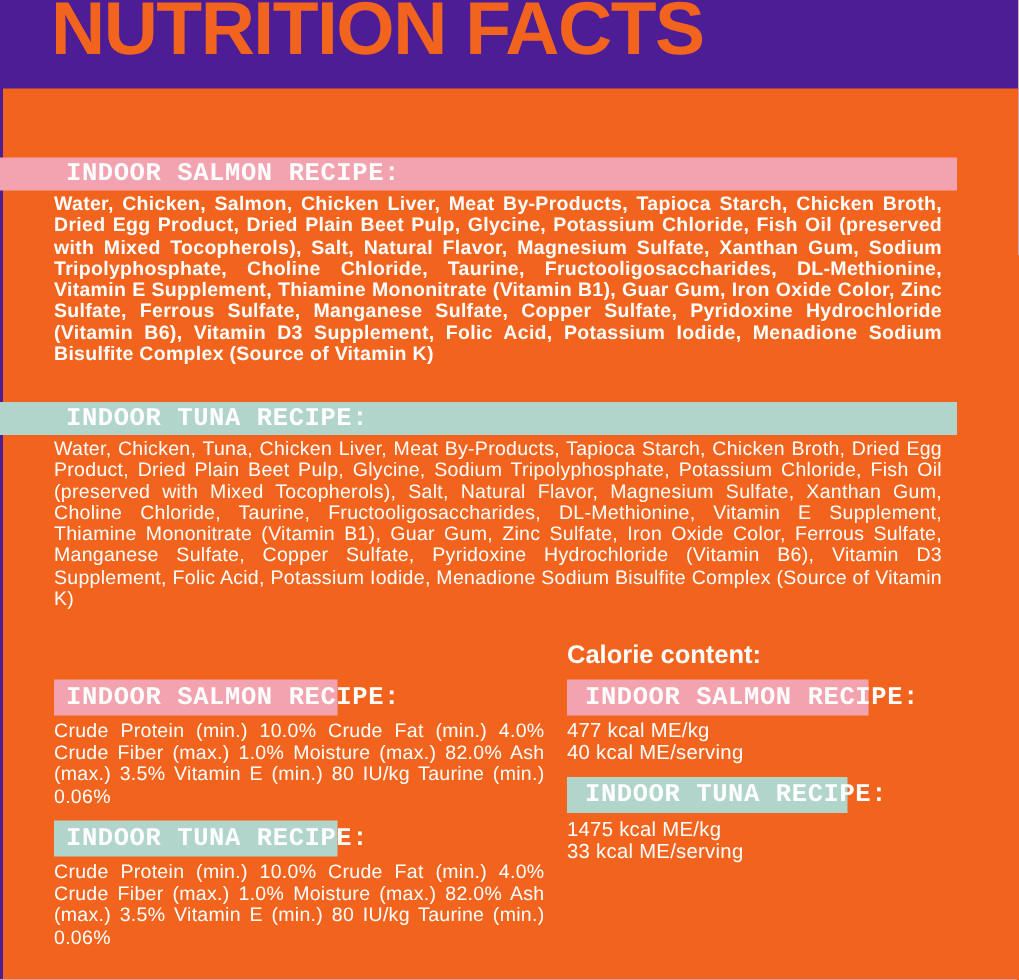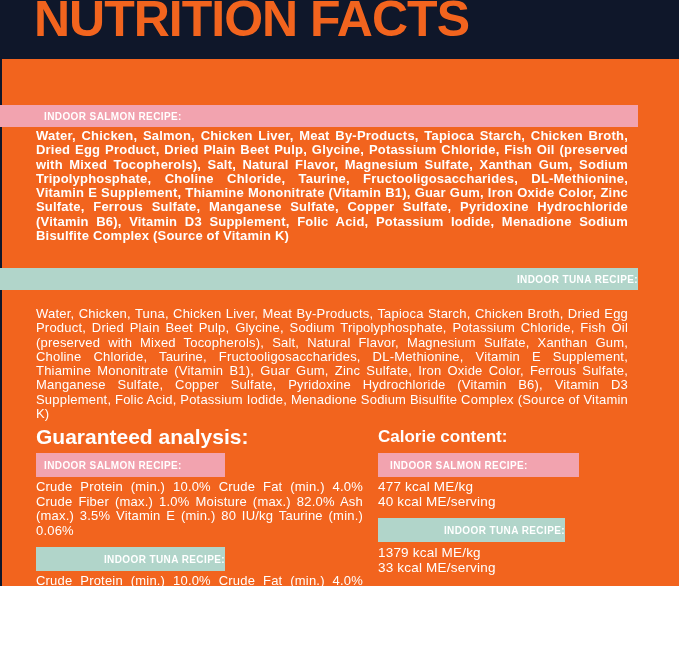--- a/index.html
+++ b/index.html
@@ -1,21 +1,21 @@
 <!DOCTYPE html>
 <html style="--orange: #F2641E; --pink: #F2A3AF; --teal: #B1D5CA;"><head>
 <meta charset="utf-8">
 <style>
   html, body { margin: 0; padding: 0; background: #ffffff; }
   .page {
     position: relative;
     width: 679px;
-    height: 586px;
+    height: 653px;
     overflow: hidden;
-    background: #0f172a;
+    background: #4c1d95;
     font-family: "Liberation Sans", sans-serif;
   }
   .title {
     position: absolute;
     left: 34px; top: -3px;
     font-size: 50px;
     line-height: 44px;
     font-weight: bold;
     letter-spacing: -1px;
     color: var(--orange);
@@ -34,27 +34,28 @@
     white-space: nowrap;
   }
   .h-ingredients { left: 44px; top: 70px; font-size: 19px; line-height: 26px; }
   .h-ga { left: 36px; top: 423px; font-size: 21px; line-height: 28px; }
   .h-cc { left: 378px; top: 423px; font-size: 17px; line-height: 28px; }
 
   .banner {
     position: absolute;
     color: #ffffff;
     font-weight: bold;
-    font-size: 10px;
+    font-size: 17px;
     letter-spacing: 0.4px;
     white-space: nowrap;
     box-sizing: border-box;
+    font-family: Liberation Mono, monospace;
   }
   .banner.pink { background: var(--pink); }
-  .banner.teal { background: var(--teal); text-align: right; }
+  .banner.teal { background: var(--teal); }
   .banner-full {
     left: 0; width: 638px; height: 22px;
     line-height: 23px; padding-left: 44px;
   }
   .banner-salmon-ing { top: 105px; }
   .banner-tuna-ing   { top: 268px; }
   .banner-sm {
     height: 24px; line-height: 25px;
   }
   .banner-ga-salmon { left: 36px;  top: 453px; width: 189px; padding-left: 8px; }
@@ -65,21 +66,21 @@
   .para {
     position: absolute;
     color: #ffffff;
     font-size: 13px;
     line-height: 14.3px;
     letter-spacing: 0.2px;
     text-align: justify;
     hyphens: none;
   }
   .para-salmon { left: 36px; top: 129px; width: 592px; font-weight: bold; }
-  .para-tuna   { left: 36px; top: 292px; width: 592px; margin-top: 15px; }
+  .para-tuna   { left: 36px; top: 292px; width: 592px; }
   .para-ga-salmon { left: 36px; top: 480px; width: 327px; line-height: 14.6px; }
   .para-ga-tuna   { left: 36px; top: 574px; width: 327px; line-height: 14.6px; }
 
   .cal-lines {
     position: absolute;
     color: #ffffff;
     font-size: 13.5px;
     line-height: 15px;
     letter-spacing: 0.2px;
   }
@@ -97,21 +98,20 @@
 
 
   <div class="banner pink banner-full banner-salmon-ing">INDOOR SALMON RECIPE:</div>
 
   <div class="para para-salmon">Water, Chicken, Salmon, Chicken Liver, Meat By-Products, Tapioca Starch, Chicken Broth, Dried Egg Product, Dried Plain Beet Pulp, Glycine, Potassium Chloride, Fish Oil (preserved with Mixed Tocopherols), Salt, Natural Flavor, Magnesium Sulfate, Xanthan Gum, Sodium Tripolyphosphate, Choline Chloride, Taurine, Fructooligosaccharides, DL-Methionine, Vitamin E Supplement, Thiamine Mononitrate (Vitamin B1), Guar Gum, Iron Oxide Color, Zinc Sulfate, Ferrous Sulfate, Manganese Sulfate, Copper Sulfate, Pyridoxine Hydrochloride (Vitamin B6), Vitamin D3 Supplement, Folic Acid, Potassium Iodide, Menadione Sodium Bisulfite Complex (Source of Vitamin K)</div>
 
   <div class="banner teal banner-full banner-tuna-ing">INDOOR TUNA RECIPE:</div>
 
   <div class="para para-tuna">Water, Chicken, Tuna, Chicken Liver, Meat By-Products, Tapioca Starch, Chicken Broth, Dried Egg Product, Dried Plain Beet Pulp, Glycine, Sodium Tripolyphosphate, Potassium Chloride, Fish Oil (preserved with Mixed Tocopherols), Salt, Natural Flavor, Magnesium Sulfate, Xanthan Gum, Choline Chloride, Taurine, Fructooligosaccharides, DL-Methionine, Vitamin E Supplement, Thiamine Mononitrate (Vitamin B1), Guar Gum, Zinc Sulfate, Iron Oxide Color, Ferrous Sulfate, Manganese Sulfate, Copper Sulfate, Pyridoxine Hydrochloride (Vitamin B6), Vitamin D3 Supplement, Folic Acid, Potassium Iodide, Menadione Sodium Bisulfite Complex (Source of Vitamin K)</div>
 
-  <div class="heading h-ga">Guaranteed analysis:</div>
 
   <div class="heading h-cc">Calorie content:</div>
 
   <div class="banner pink banner-sm banner-ga-salmon">INDOOR SALMON RECIPE:</div>
 
   <div class="para para-ga-salmon">Crude Protein (min.) 10.0% Crude Fat (min.) 4.0% Crude Fiber (max.) 1.0% Moisture (max.) 82.0% Ash (max.) 3.5% Vitamin E (min.) 80 IU/kg Taurine (min.) 0.06%</div>
 
   <div class="banner teal banner-sm banner-ga-tuna">INDOOR TUNA RECIPE:</div>
 
   <div class="para para-ga-tuna">Crude Protein (min.) 10.0% Crude Fat (min.) 4.0% Crude Fiber (max.) 1.0% Moisture (max.) 82.0% Ash (max.) 3.5% Vitamin E (min.) 80 IU/kg Taurine (min.) 0.06%</div>
@@ -119,17 +119,17 @@
   <div class="banner pink banner-sm banner-cc-salmon">INDOOR SALMON RECIPE:</div>
 
   <div class="cal-lines cal-salmon">
     <div>477 kcal ME/kg</div>
     <div>40 kcal ME/serving</div>
   </div>
 
   <div class="banner teal banner-sm banner-cc-tuna">INDOOR TUNA RECIPE:</div>
 
   <div class="cal-lines cal-tuna">
-    <div>1379 kcal ME/kg</div>
+    <div>1475 kcal ME/kg</div>
     <div>33 kcal ME/serving</div>
   </div>
 
 </div>
 
 </body></html>

